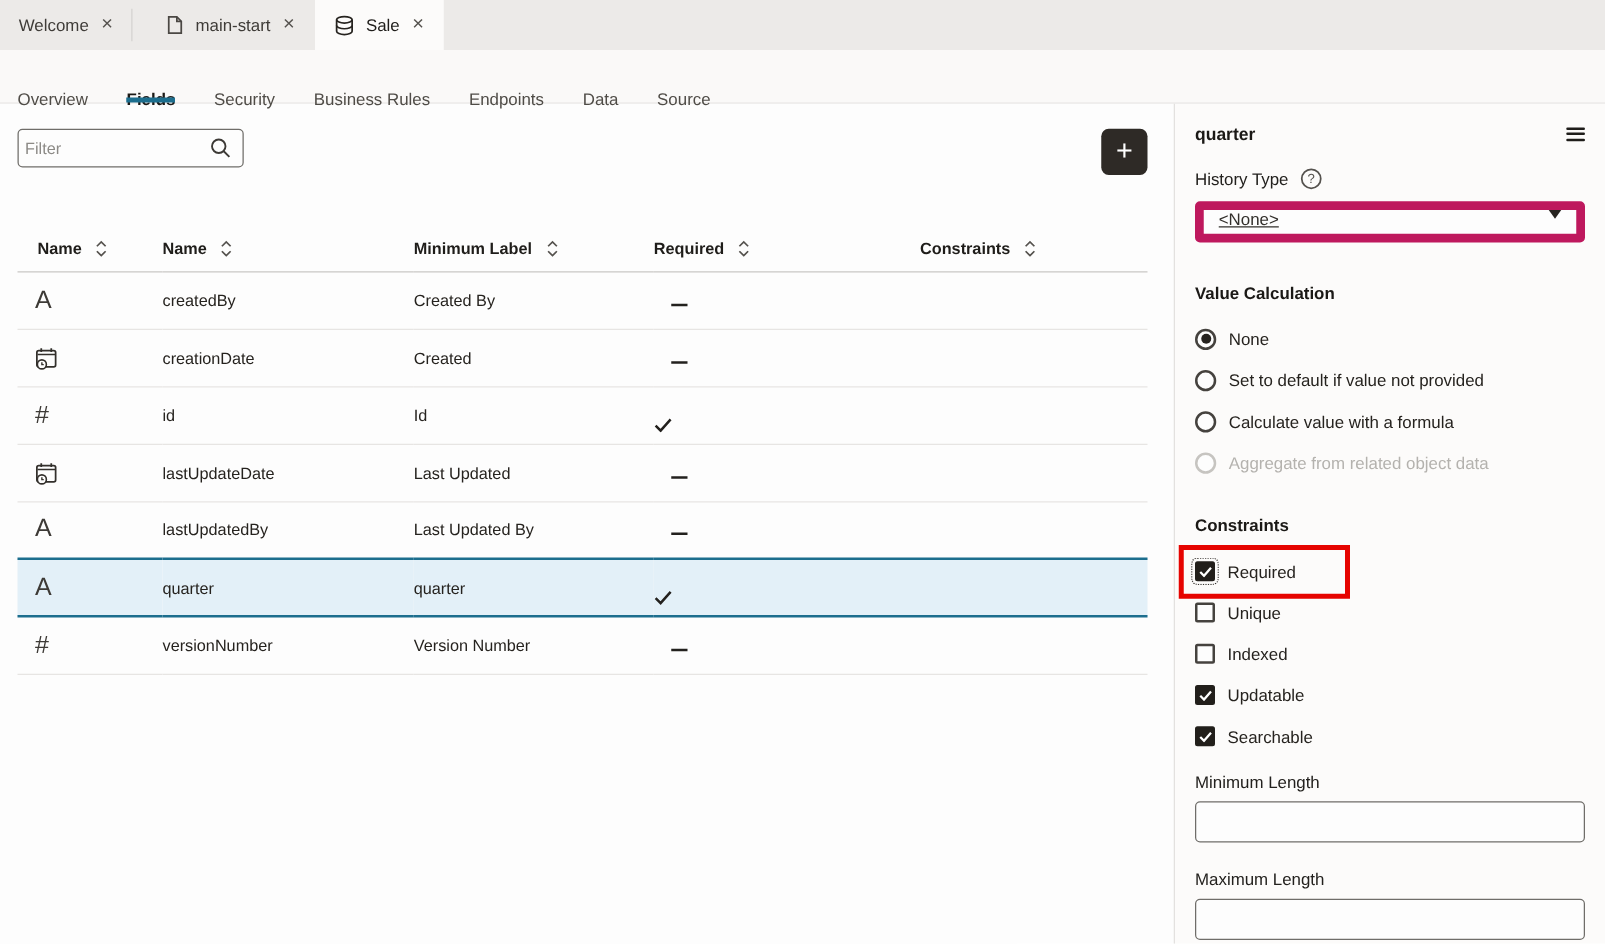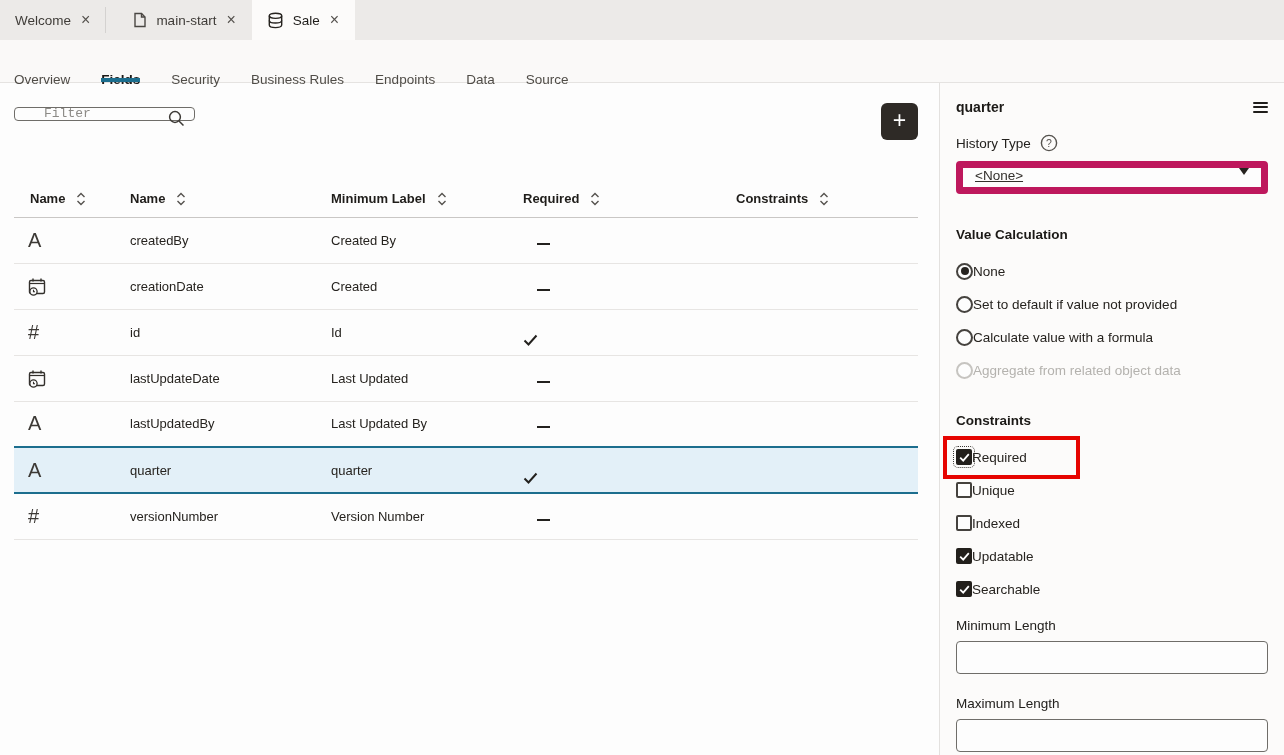--- a/index.html
+++ b/index.html
@@ -29,22 +29,22 @@
   
   .content { flex:1; display:flex; min-height:0; }
   .main { width:939px; flex:none; background:#fdfdfd; }
   .panel { width:345px; flex:none; background:#fcfbfa; border-left:1px solid #e3e1df;
            padding:14px 16px 0 16px; }
 
   
   .toolbar { display:flex; justify-content:space-between; align-items:flex-start;
              margin:20px 21px 0 14px; }
   .filterwrap { position:relative; width:181px; }
-  .filterwrap input { width:181px; height:14px; border:1px solid #6f6d69; border-radius:4px;
-             padding:0 32px 0 29px; font-size:13px; font-family:Liberation Mono, monospace; color:#23211e; background:#fdfdfd; }
+  .filterwrap input { width:181px; height:31px; border:1px solid #6f6d69; border-radius:4px;
+             padding:0 32px 0 5px; font-size:13px; font-family:Liberation Sans, sans-serif; color:#23211e; background:#fdfdfd; }
   .filterwrap input::placeholder { color:#8c8a86; }
   .searchicon { position:absolute; right:10px; top:7px; }
   .addbtn { width:37px; height:37px; background:#2e2a26; border:none; border-radius:6px;
             color:#fff; font-size:23px; line-height:1; cursor:pointer; display:flex;
             align-items:center; justify-content:center; padding-bottom:2px; }
 
   
   table { border-collapse:collapse; table-layout:fixed; width:904px; margin:41px 0 0 14px; }
   col.c1{width:116px} col.c2{width:201px} col.c3{width:192px} col.c4{width:213px} col.c5{width:182px}
   th { text-align:left; font-size:13px; font-weight:bold; color:#1f1d1a; height:36px;
@@ -67,21 +67,21 @@
   .menu-ico div { height:2px; background:#1f1d1a; margin:2.6px 0; border-radius:1px; }
   .hist-row { display:flex; align-items:center; gap:9px; margin-top:17px; }
   .plabel { font-size:13.5px; color:#23211e; }
   .selectbox { margin-top:9px; height:33px; border:7px solid #be185d; border-radius:4px;
                background:#fdfdfd; display:flex; align-items:flex-start; justify-content:space-between;
                padding:0 12px; font-size:13.5px; color:#33302c; cursor:pointer;text-decoration:underline; }
   .caret { width:0; height:0; border-left:5.5px solid transparent; border-right:5.5px solid transparent;
            border-top:7px solid #26231f; }
   .sechead { font-size:13.5px; font-weight:bold; color:#1b1916; margin-top:33px; }
   .optlist { margin-top:19px; }
-  .opt-row { display:flex; align-items:center; height:20px; margin-bottom:13px;
+  .opt-row { display:flex; align-items:center; gap:10px; height:20px; margin-bottom:13px;
              font-size:13.5px; color:#26231f; cursor:pointer; }
   .radio { width:17px; height:17px; border:2px solid #45423e; border-radius:50%; flex:none;
            display:flex; align-items:center; justify-content:center; background:#fdfdfd; }
   .radio.sel::after { content:""; width:8px; height:8px; border-radius:50%; background:#26231f; }
   .opt-row.disabled { color:#b4b2ae; }
   .opt-row.disabled .radio { border-color:#c6c4c0; }
   .cbox { width:16px; height:16px; border:2px solid #45423e; border-radius:2px; flex:none;
           background:#fdfdfd; display:flex; align-items:center; justify-content:center; }
   .cbox.checked { background:#221f1b; border-color:#221f1b; }
   .opt-row.focus .cbox { outline:1px dotted #3a3733; outline-offset:2px; }

